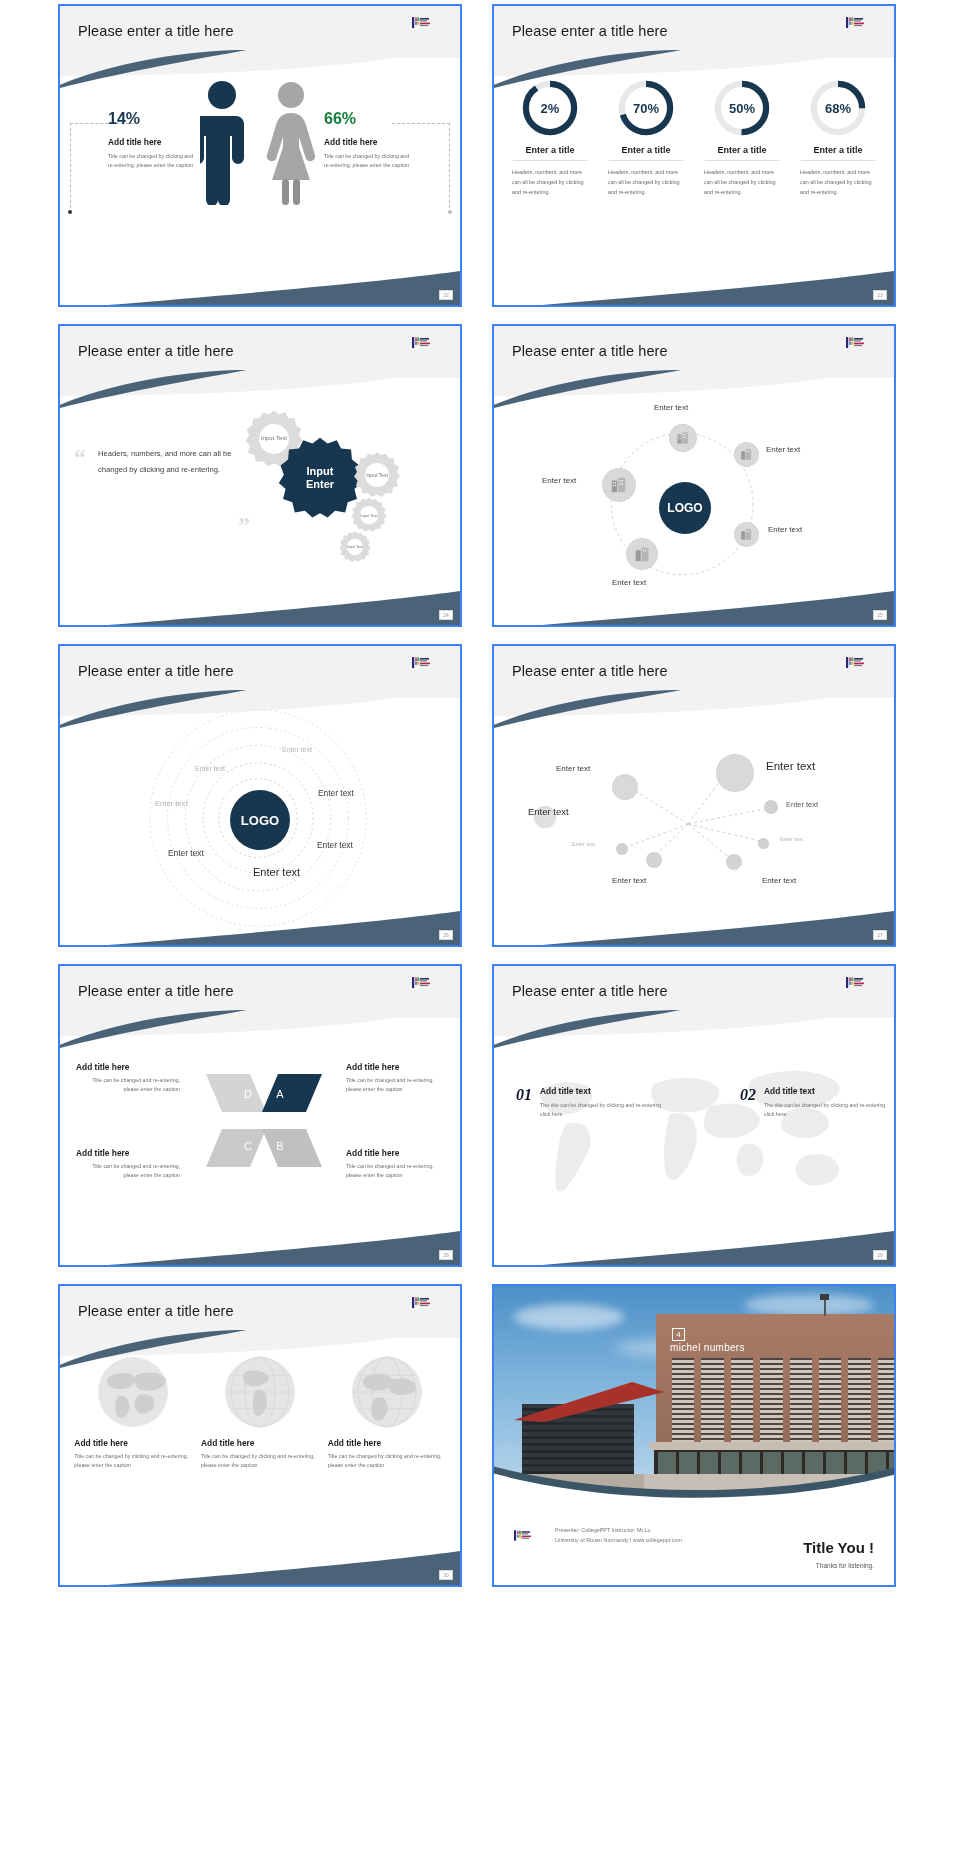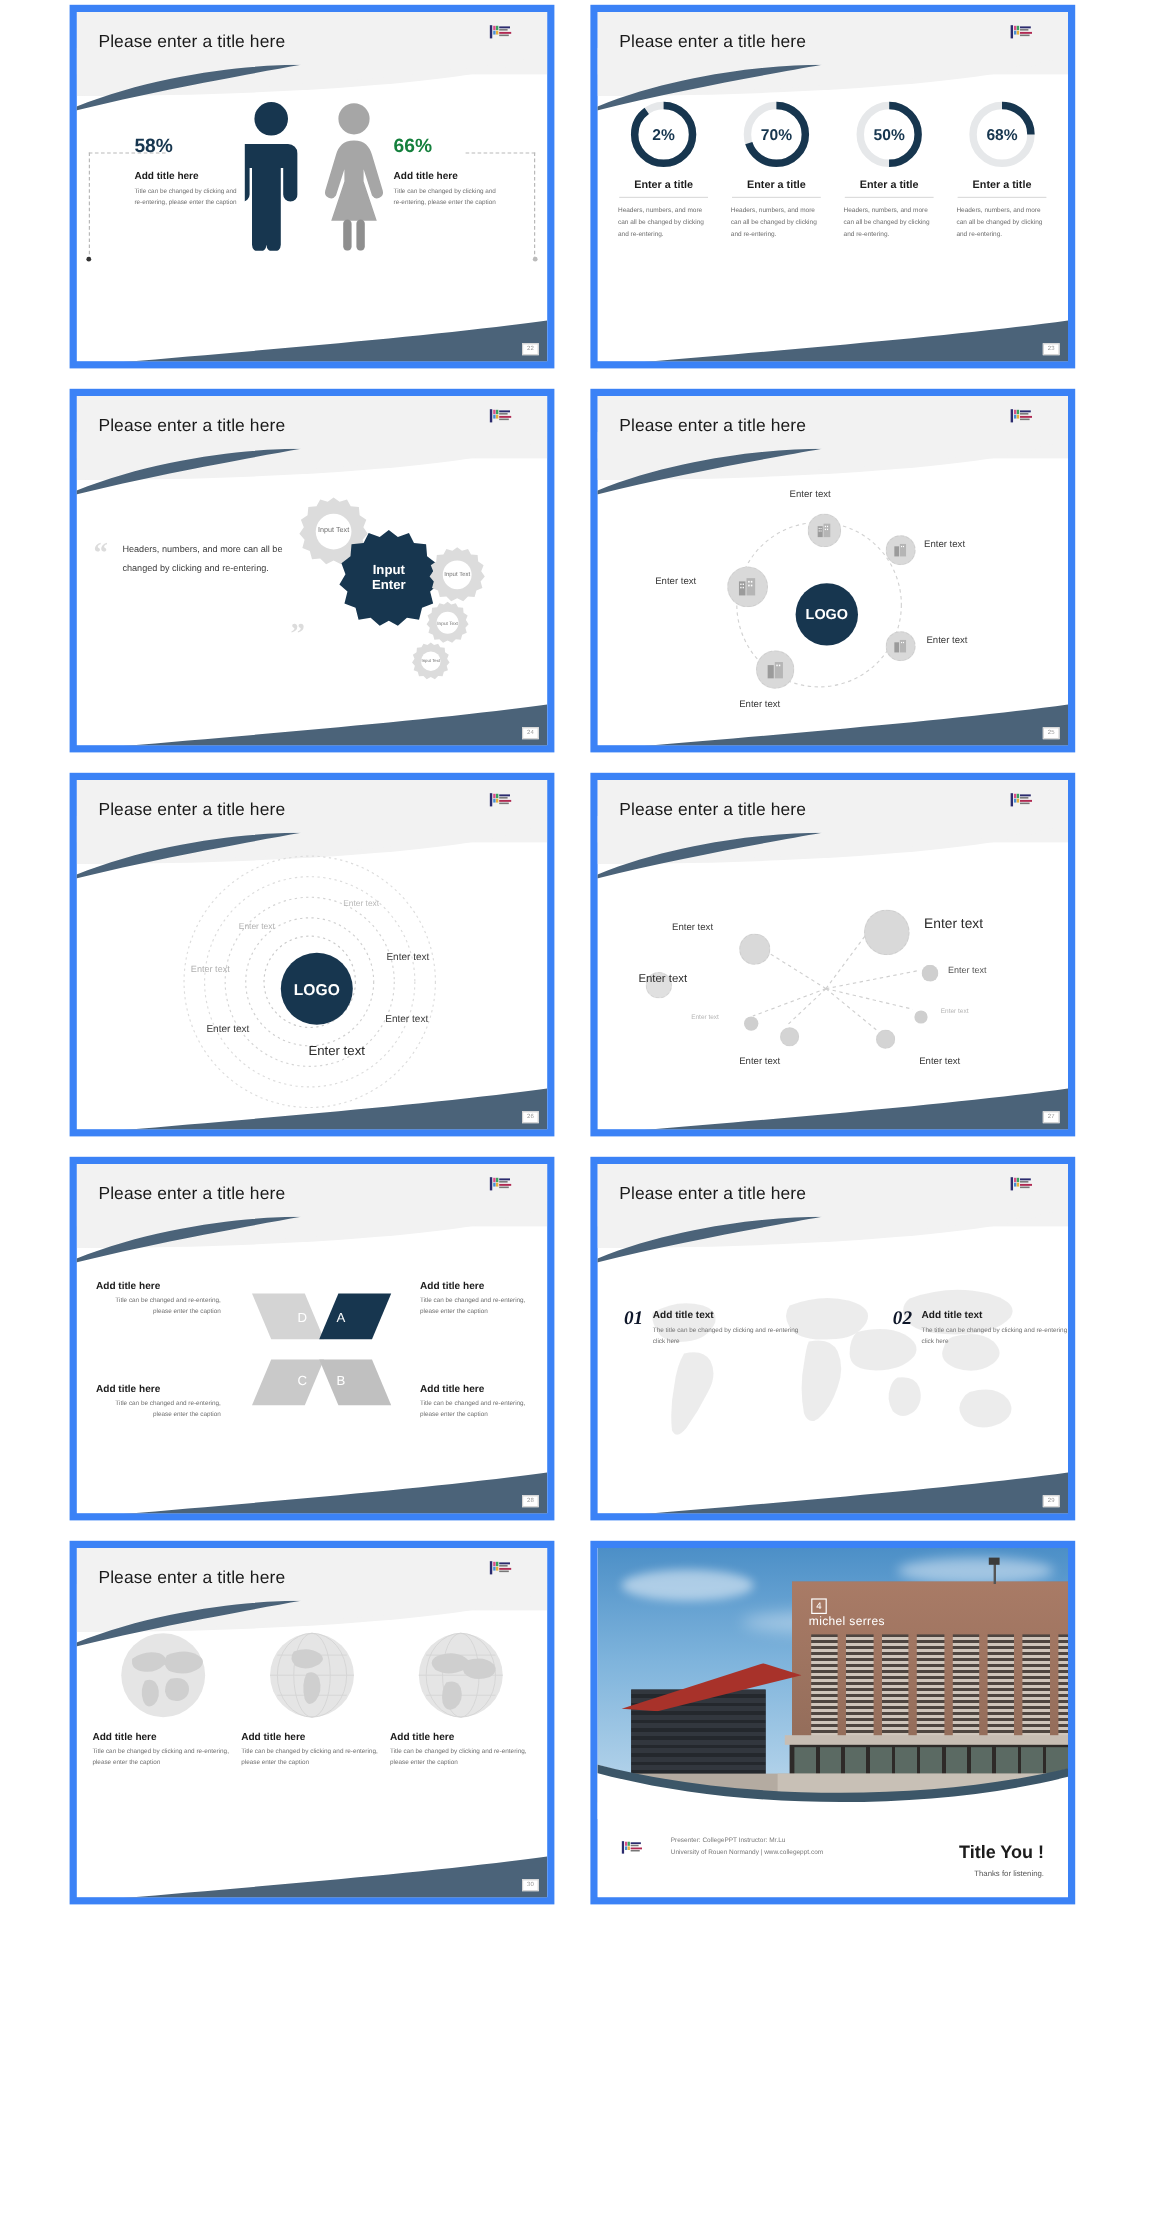--- a/index.html
+++ b/index.html
@@ -16,21 +16,21 @@
     column-gap: 24px;
     row-gap: 10px;
     padding: 4px 0 0 0;
     justify-content: center;
   }
   .slide {
     position: relative;
     width: 404px; height: 303px;
     background: #ffffff;
     overflow: hidden;
-    border: 6px solid #3b82f6;
+    border: 2px solid #3b82f6;
   }
   
   .hdr {
     position: absolute; left:0; top:0; width:100%; height:52px;
     background: #f2f2f2;
   }
   .hdr-curve {
     position:absolute; left:0; top:34px; width:100%; height:34px;
     background:#f2f2f2;
     border-radius: 0 0 100% 0 / 0 0 100% 0;
@@ -130,21 +130,21 @@
       </svg>
 
       <svg style="position:absolute;left:205px;top:22px;width:52px;height:125px;" viewBox="0 0 52 125">
         <circle cx="26" cy="15" r="13" fill="#a6a6a6"></circle>
         <path d="M26,33 c-9,0 -13,5 -15,12 l-9,30 a5,5 0 0 0 9,4 l7,-22 v10 l-11,33 h38 l-11,-33 v-10 l7,22 a5,5 0 0 0 9,-4 l-9,-30 c-2,-7 -6,-12 -15,-12 z" fill="#a6a6a6"></path>
         <rect x="17" y="99" width="7" height="26" rx="3.5" fill="#8f8f8f"></rect>
         <rect x="28" y="99" width="7" height="26" rx="3.5" fill="#8f8f8f"></rect>
       </svg>
 
       <div style="position:absolute;left:48px;top:52px;width:86px;text-align:left;">
-        <div class="pct navy">58%</div>
+        <div class="pct navy">14%</div>
         <div class="addtitle" style="margin-top:9px;">Add title here</div>
         <div class="small-cap" style="margin-top:5px;">Title can be changed by clicking and re-entering, please enter the caption</div>
       </div>
 
       <div style="position:absolute;left:264px;top:52px;width:86px;text-align:left;">
         <div class="pct gray">66%</div>
         <div class="addtitle" style="margin-top:9px;">Add title here</div>
         <div class="small-cap" style="margin-top:5px;">Title can be changed by clicking and re-entering, please enter the caption</div>
       </div>
       <div class="dashbox" style="right:10px;top:65px;width:58px;height:90px;border-left:none;border-top:1px dashed #b9b9b9;border-bottom:none;"></div>
@@ -742,21 +742,21 @@
       <div style="position:absolute;inset:0;background:linear-gradient(180deg,#4c8fc7 0%,#7fb4dc 45%,#bcd8ec 100%);"></div>
 
       <div style="position:absolute;left:20px;top:18px;width:110px;height:26px;background:rgba(255,255,255,.5);border-radius:50%;filter:blur(4px);"></div>
       <div style="position:absolute;left:250px;top:8px;width:130px;height:22px;background:rgba(255,255,255,.45);border-radius:50%;filter:blur(5px);"></div>
       <div style="position:absolute;left:120px;top:52px;width:160px;height:20px;background:rgba(255,255,255,.35);border-radius:50%;filter:blur(6px);"></div>
 
       <div style="position:absolute;left:162px;top:28px;width:250px;height:160px;background:#9d7360;"></div>
       <div style="position:absolute;left:162px;top:28px;width:250px;height:160px;background:linear-gradient(180deg,#a97b66 0%,#8f6a58 100%);"></div>
 
       <div style="position:absolute;left:178px;top:42px;width:13px;height:13px;border:1px solid #fff;color:#fff;font-size:8px;text-align:center;line-height:12px;">4</div>
-      <div style="position:absolute;left:176px;top:56px;color:#fff;font-size:10px;letter-spacing:.3px;">michel serres</div>
+      <div style="position:absolute;left:176px;top:56px;color:#fff;font-size:10px;letter-spacing:.3px;">michel numbers</div>
 
       <div style="position:absolute;left:178px;top:72px;width:228px;height:92px;display:flex;gap:7px;">
         <div style="flex:1;background:repeating-linear-gradient(180deg,#4e4540 0 2px,#cfc5bb 2px 5px);"></div>
         <div style="flex:1;background:repeating-linear-gradient(180deg,#4e4540 0 2px,#cfc5bb 2px 5px);"></div>
         <div style="flex:1;background:repeating-linear-gradient(180deg,#4e4540 0 2px,#cfc5bb 2px 5px);"></div>
         <div style="flex:1;background:repeating-linear-gradient(180deg,#4e4540 0 2px,#cfc5bb 2px 5px);"></div>
         <div style="flex:1;background:repeating-linear-gradient(180deg,#4e4540 0 2px,#cfc5bb 2px 5px);"></div>
         <div style="flex:1;background:repeating-linear-gradient(180deg,#4e4540 0 2px,#cfc5bb 2px 5px);"></div>
         <div style="flex:1;background:repeating-linear-gradient(180deg,#4e4540 0 2px,#cfc5bb 2px 5px);"></div>
         <div style="flex:1;background:repeating-linear-gradient(180deg,#4e4540 0 2px,#cfc5bb 2px 5px);"></div>

